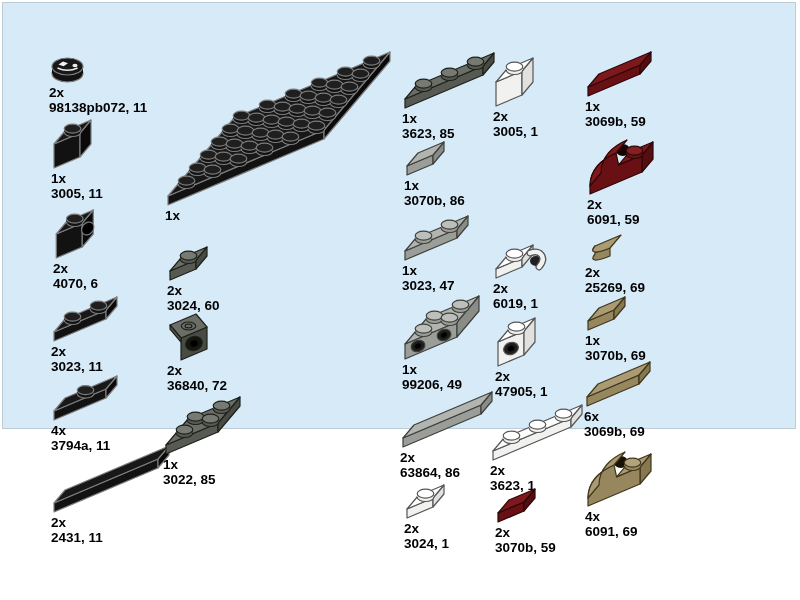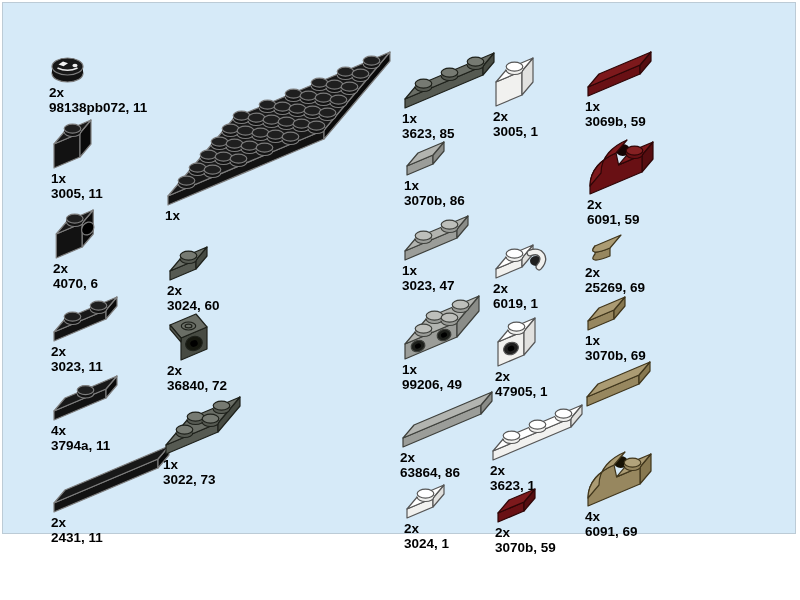--- a/index.html
+++ b/index.html
@@ -1,18 +1,18 @@
 <!DOCTYPE html>
 <html><head>
 <meta charset="utf-8">
 <style>
   html,body{margin:0;padding:0}
   body{position:relative;width:800px;height:600px;background:#ffffff;
        font-family:"Liberation Sans",sans-serif;overflow:hidden}
-  #canvas{position:absolute;left:2px;top:2px;width:794px;height:532px;
+  #canvas{position:absolute;left:2px;top:2px;width:794px;height:427px;
           background:#d6eaf8;border:1px solid #bccbd6;box-sizing:border-box}
   .part{position:absolute}
   .pimg{display:flex;align-items:flex-end}
   .pimg svg{display:block}
   .plabel{font-weight:bold;font-size:13.5px;line-height:15px;color:#000;white-space:nowrap}
   .plabel span{display:block}
 </style>
 </head>
 <body>
 
@@ -285,21 +285,21 @@
           <ellipse cx="18.5" cy="-21.0" rx="8.3" ry="4.5" fill="#565a52" stroke="#1e211b" stroke-width="1.2"></ellipse>
           <polygon points="10.2,-21.0 10.2,-24.4 26.8,-24.4 26.8,-21.0" fill="#565a52"></polygon>
           <ellipse cx="18.5" cy="-24.4" rx="8.3" ry="4.5" fill="#767a72" stroke="#1e211b" stroke-width="1.2"></ellipse>
           <ellipse cx="44.5" cy="-32.0" rx="8.3" ry="4.5" fill="#565a52" stroke="#1e211b" stroke-width="1.2"></ellipse>
           <polygon points="36.2,-32.0 36.2,-35.4 52.8,-35.4 52.8,-32.0" fill="#565a52"></polygon>
           <ellipse cx="44.5" cy="-35.4" rx="8.3" ry="4.5" fill="#767a72" stroke="#1e211b" stroke-width="1.2"></ellipse>
         </svg>
       </div>
     <div class="plabel">
         <span>1x</span>
-        <span>3022, 73</span>
+        <span>3022, 85</span>
       </div>
   </div>
 
   <div class="part" style="left:399px;top:50px">
     <div class="pimg" style="height:58px">
         <svg width="95" height="61" viewBox="-3.0 -58.0 95.0 61.0">
           <polygon points="0.0,0.0 78.0,-33.0 78.0,-42.0 0.0,-9.0" fill="#565a52" stroke="#1e211b" stroke-width="1.2" stroke-linejoin="round"></polygon>
           <polygon points="78.0,-33.0 89.0,-46.0 89.0,-55.0 78.0,-42.0" fill="#474b43" stroke="#1e211b" stroke-width="1.2" stroke-linejoin="round"></polygon>
           <polygon points="0.0,-9.0 78.0,-42.0 89.0,-55.0 11.0,-22.0" fill="#6a6e66" stroke="#1e211b" stroke-width="1.2" stroke-linejoin="round"></polygon>
           <ellipse cx="18.5" cy="-21.0" rx="8.3" ry="4.5" fill="#565a52" stroke="#1e211b" stroke-width="1.2"></ellipse>
@@ -555,20 +555,24 @@
       </div>
   </div>
   <div class="part" style="left:581px;top:358px">
     <div class="pimg" style="height:48px">
         <svg width="69" height="50" viewBox="-3.0 -47.0 69.0 50.0">
           <polygon points="0.0,0.0 52.0,-22.0 52.0,-31.0 0.0,-9.0" fill="#97875f" stroke="#40361c" stroke-width="1.2" stroke-linejoin="round"></polygon>
           <polygon points="52.0,-22.0 63.0,-35.0 63.0,-44.0 52.0,-31.0" fill="#877850" stroke="#40361c" stroke-width="1.2" stroke-linejoin="round"></polygon>
           <polygon points="0.0,-9.0 52.0,-31.0 63.0,-44.0 11.0,-22.0" fill="#ab9b73" stroke="#40361c" stroke-width="1.2" stroke-linejoin="round"></polygon>
         </svg>
       </div>
+    <div class="plabel">
+        <span>6x</span>
+        <span>3069b, 69</span>
+      </div>
   </div>
   <div class="part" style="left:582px;top:434px">
     <div class="pimg" style="height:72px">
         <svg width="69" height="60" viewBox="-3.0 -57.0 69.0 60.0">
           <polygon points="52.0,-22.0 63.0,-35.0 63.0,-52.0 52.0,-39.0" fill="#877850" stroke="#40361c" stroke-width="1.2" stroke-linejoin="round"></polygon>
           <path d="M0,0 L0,-8 C0,-24 11.7,-35 26,-41 L28.6,-29.1 L52,-39 L52,-22 Z" fill="#97875f" stroke="#40361c" stroke-width="1.2" stroke-linejoin="round"></path>
           <polygon points="28.6,-29.1 52.0,-39.0 63.0,-52.0 39.6,-42.1" fill="#ab9b73" stroke="#40361c" stroke-width="1.2" stroke-linejoin="round"></polygon>
           <ellipse cx="32.8" cy="-44.0" rx="7.2" ry="6" fill="#171204"></ellipse>
           <path d="M0,-8 C0,-24 11.7,-35 26,-41 L37,-54 C22.7,-48 11,-37 11,-21 Z" fill="#ab9b73" stroke="#40361c" stroke-width="1.2" stroke-linejoin="round"></path>
           <ellipse cx="44.5" cy="-40.0" rx="8.3" ry="4.5" fill="#97875f" stroke="#40361c" stroke-width="1.2"></ellipse>

